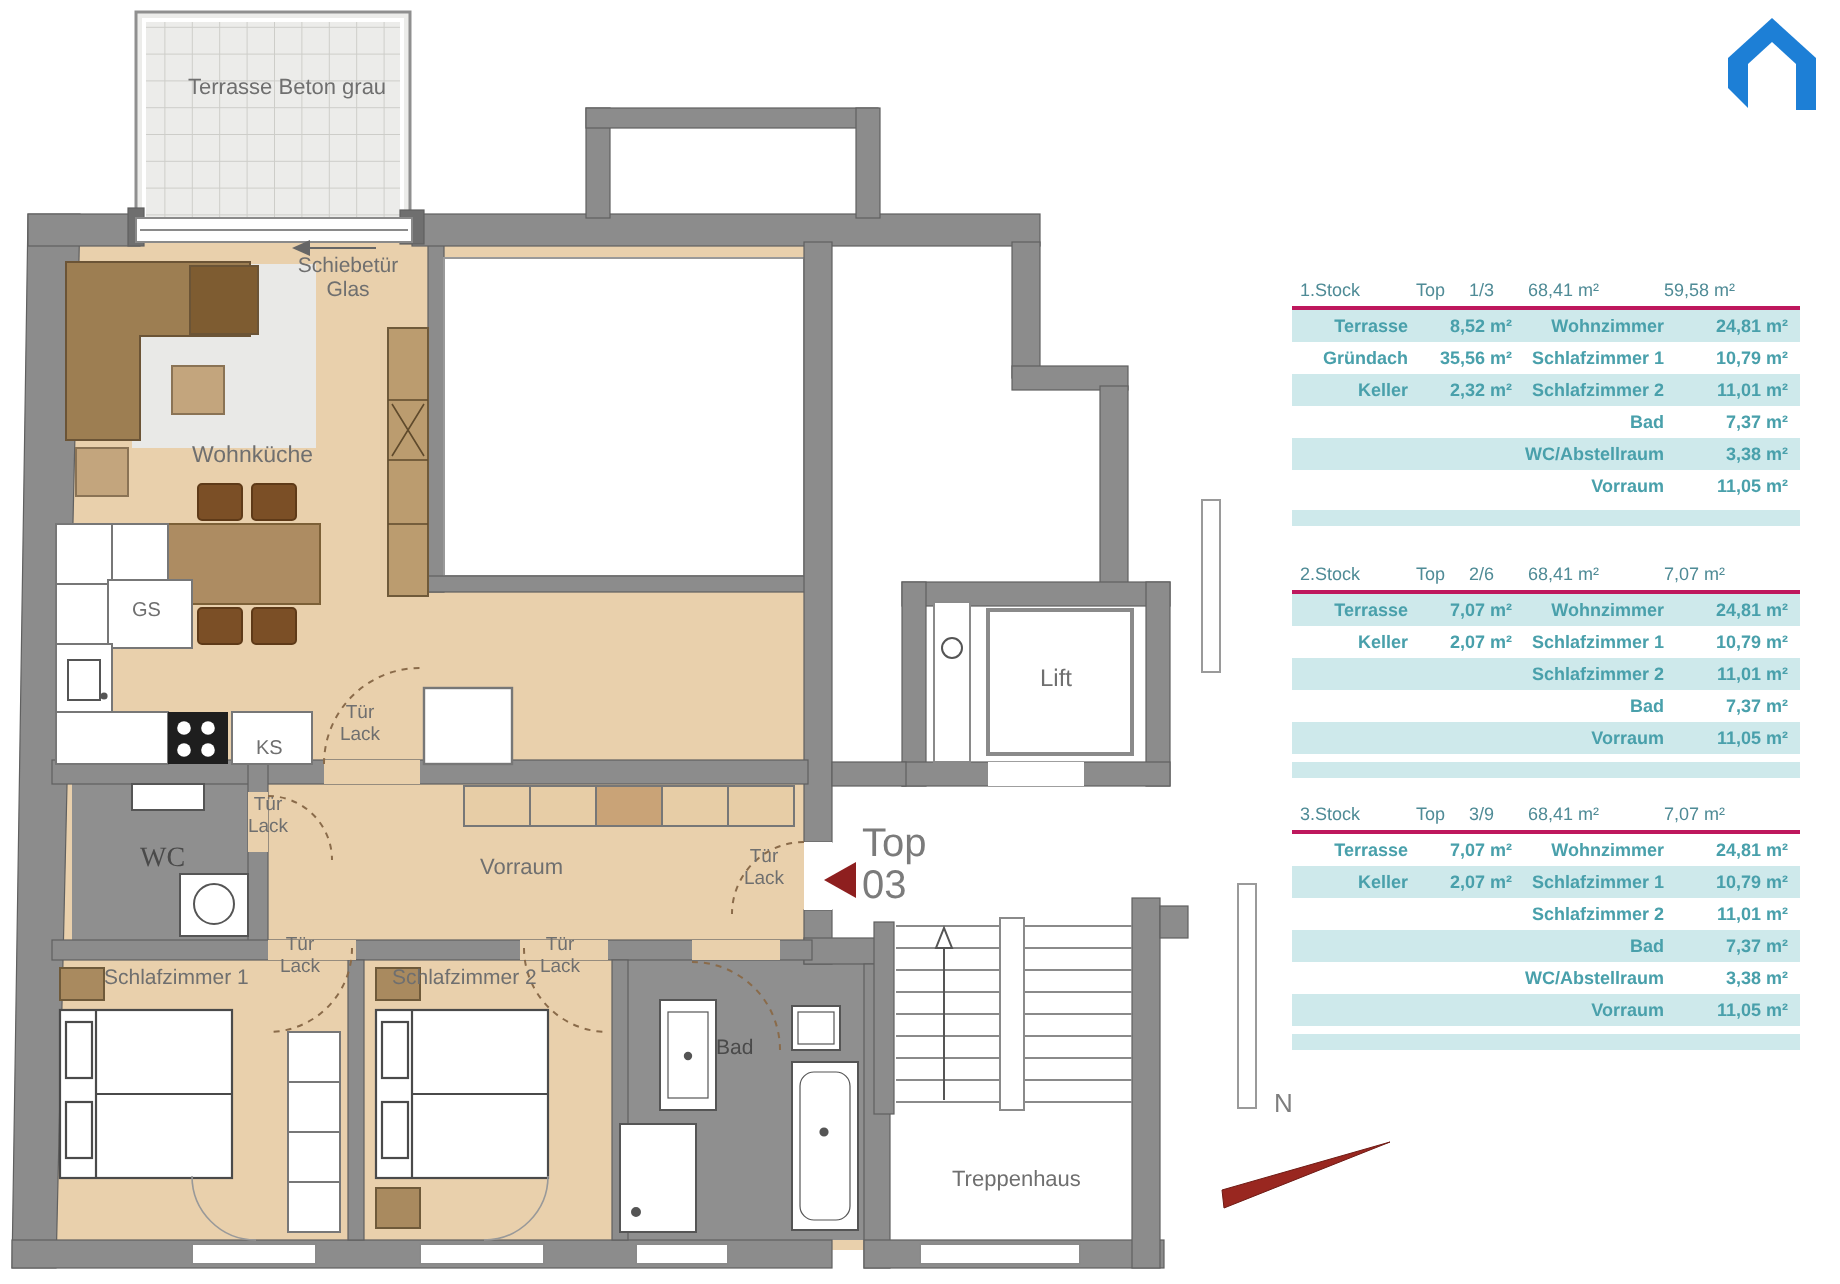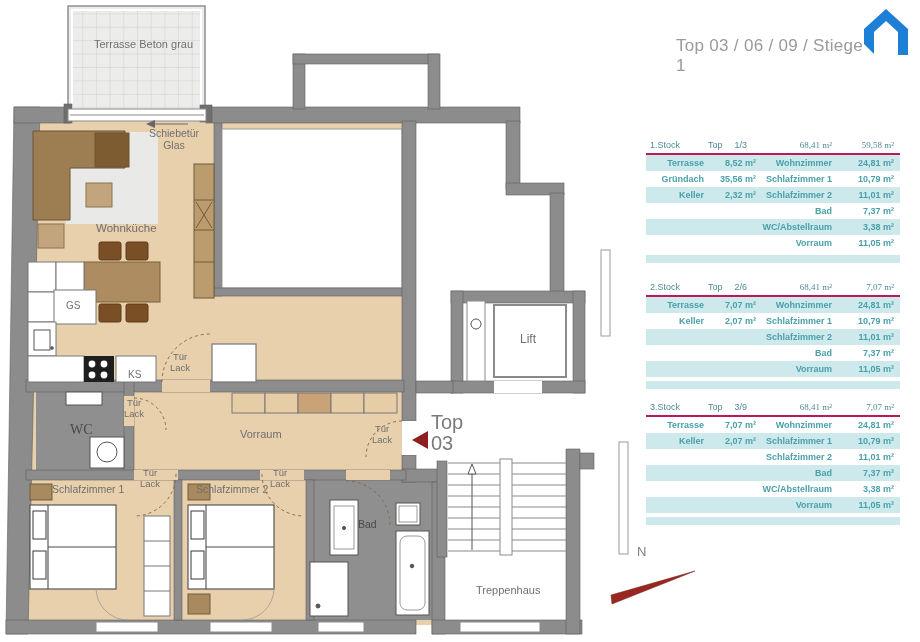--- a/index.html
+++ b/index.html
@@ -12,21 +12,21 @@
   .pl.dark{color:#4a4a4a;}
   .pl.big{color:#7b7b7b;font-size:20px;line-height:21px;}
   
   .title{position:absolute;left:676px;top:36px;width:200px;font-size:17px;color:#9a9a9a;
          letter-spacing:.3px;}
   
   .ftable{position:absolute;left:646px;width:254px;font-size:9px;color:#49a0ab;}
   .thead{display:grid;grid-template-columns:58px 56px 1fr 62px;align-items:end;
          padding:2px 6px 3px 4px;color:#4f8b96;border-bottom:2px solid #be185d;}
   .thead .topcell{display:flex;gap:12px;}
-  .thead .tr{text-align:right;font-family:Liberation Serif, serif;}
+  .thead .tr{}
   .trow{display:grid;grid-template-columns:54px 52px 1fr 62px;height:16px;line-height:17px;
         padding:0 6px 0 4px;font-weight:bold;}
   .trow span{text-align:right;}
   .start-teal .trow:nth-child(odd of .trow){background:#cee9eb;}
   .start-white .trow:nth-child(even of .trow){background:#cee9eb;}
   .strip{height:8px;background:#cee9eb;margin-top:4px;}
   .nlabel{position:absolute;left:637px;top:544px;font-size:13px;color:#7e7e7e;}
 </style>
 </head>
 <body>
@@ -277,21 +277,20 @@
     <span>Tür</span><br>
     <span>Lack</span>
   </div>
   <div class="pl center" style="left:364px;top:424px;width:36px;font-size:9.5px;">
     <span>Tür</span><br>
     <span>Lack</span>
   </div>
 
   <div class="nlabel">N</div>
 
-  <div class="title">Top 03 / 06 / 09 / Stiege 1</div>
   <svg width="56" height="54" viewBox="0 0 56 54" style="left:858px;top:3px;">
     <polygon points="6,26 28,6 50,26 50,52 6,52" fill="#1d7fd6"></polygon>
     <polygon points="16,29 28,18 40,29 40,52 16,52" fill="#ffffff"></polygon>
     <polygon points="6,52 17,52 6,41" fill="#ffffff"></polygon>
   </svg>
 
   <div class="ftable start-teal" style="top:138px;">
     <div class="thead">
       <span>1.Stock</span>
       <span class="topcell">

